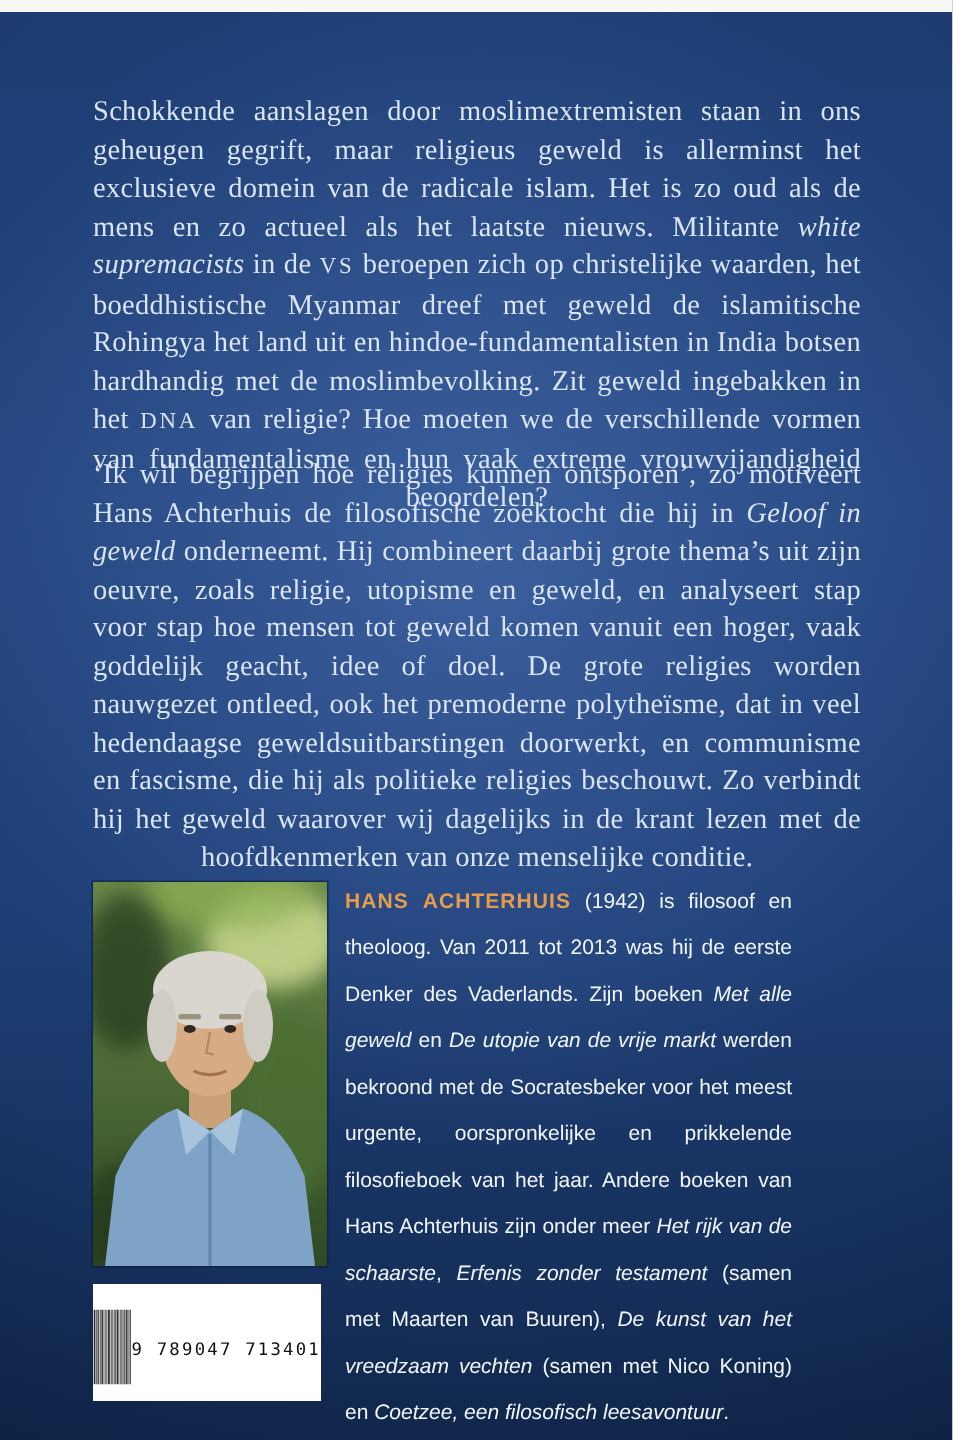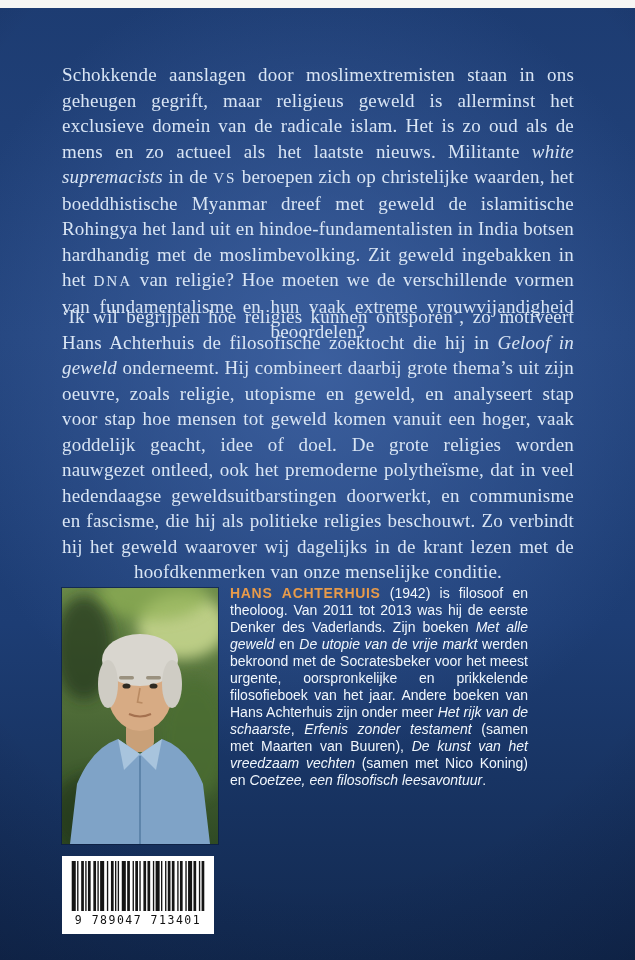--- a/index.html
+++ b/index.html
@@ -34,28 +34,28 @@
   .author-name{letter-spacing:0.05em;font-family:"Liberation Sans","DejaVu Sans",sans-serif;}
   .photo{
     position:absolute;left:62px;top:588px;width:156px;height:256px;
     z-index:2;box-shadow:0 0 0 1px rgba(10,25,55,0.6);
   }
   .photo svg{display:block;width:156px;height:256px;}
   .bio{
     position:absolute;left:230px;top:585px;width:298px;margin:0;
     color:#f0f6fc;
     font-family:"Liberation Sans","DejaVu Sans",sans-serif;
-    font-size:14px;line-height:17px;
+    font-size:14px;line-height:31px;
     text-align:justify;
     z-index:2;
   }
   .barcode{
     position:absolute;left:62px;top:856px;width:152px;height:78px;
     background:#ffffff;z-index:2;
-    display:flex;flex-direction:column;align-items:center;justify-content:flex-start;
+    display:flex;flex-direction:row;align-items:center;justify-content:flex-start;
     padding-top:5px;box-sizing:border-box;
   }
   .barcode svg{width:138px;height:50px;display:block;}
   .barcode .digits{
     margin-top:2px;
     font-family:"DejaVu Sans Mono","Liberation Mono",monospace;
     font-size:11.5px;letter-spacing:1.5px;color:#111111;
     white-space:nowrap;
   }
   .publisher{

